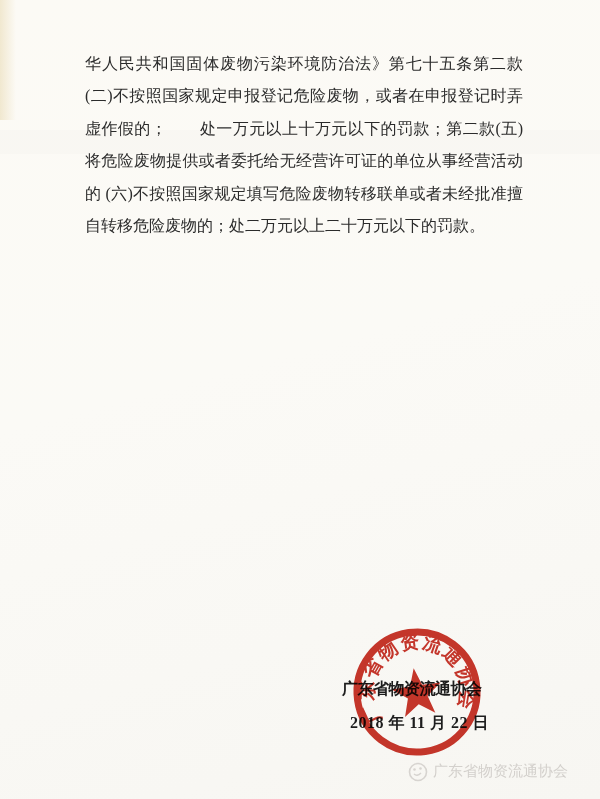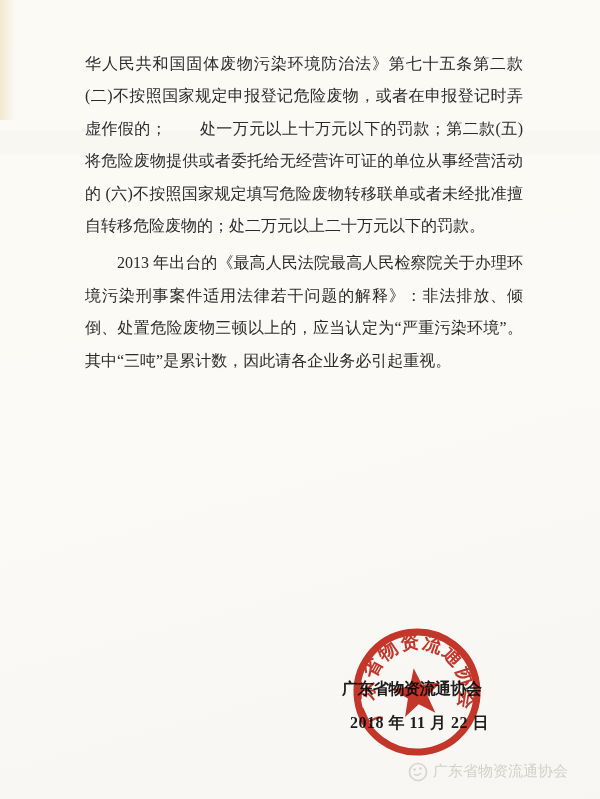--- a/index.html
+++ b/index.html
@@ -77,21 +77,20 @@
 </head>
 <body>
 
 <div class="paper">
 
   <div class="corner-artifact"></div>
   <div class="scan-band"></div>
 
   <div class="content">
     <p>华人民共和国固体废物污染环境防治法》第七十五条第二款(二)不按照国家规定申报登记危险废物，或者在申报登记时弄虚作假的；　　处一万元以上十万元以下的罚款；第二款(五)将危险废物提供或者委托给无经营许可证的单位从事经营活动的 (六)不按照国家规定填写危险废物转移联单或者未经批准擅自转移危险废物的；处二万元以上二十万元以下的罚款。</p>
-    <p class="indent">2013 年出台的《最高人民法院最高人民检察院关于办理环境污染刑事案件适用法律若干问题的解释》：非法排放、倾倒、处置危险废物三顿以上的，应当认定为“严重污染环境”。其中“三吨”是累计数，因此请各企业务必引起重视。</p>
   </div>
 
   <div class="sig-org">广东省物资流通协会</div>
   <div class="sig-date">2018 年 11 月 22 日</div>
 
   <svg class="seal" viewBox="0 0 138 138">
     <circle cx="69" cy="69" r="60" fill="none" stroke-width="7" stroke="#c5271c"></circle>
     <polygon points="69,45 75.1,62.6 93.7,63 78.9,74.2 84.3,92 69,81.4 53.7,92 59.1,74.2 44.3,63 62.9,62.6" fill="#c5271c"></polygon>
     <defs>
       <path id="seal-arc" d="M 30.9,91 A 44,44 0 1 1 107.1,91" fill="none"></path>

